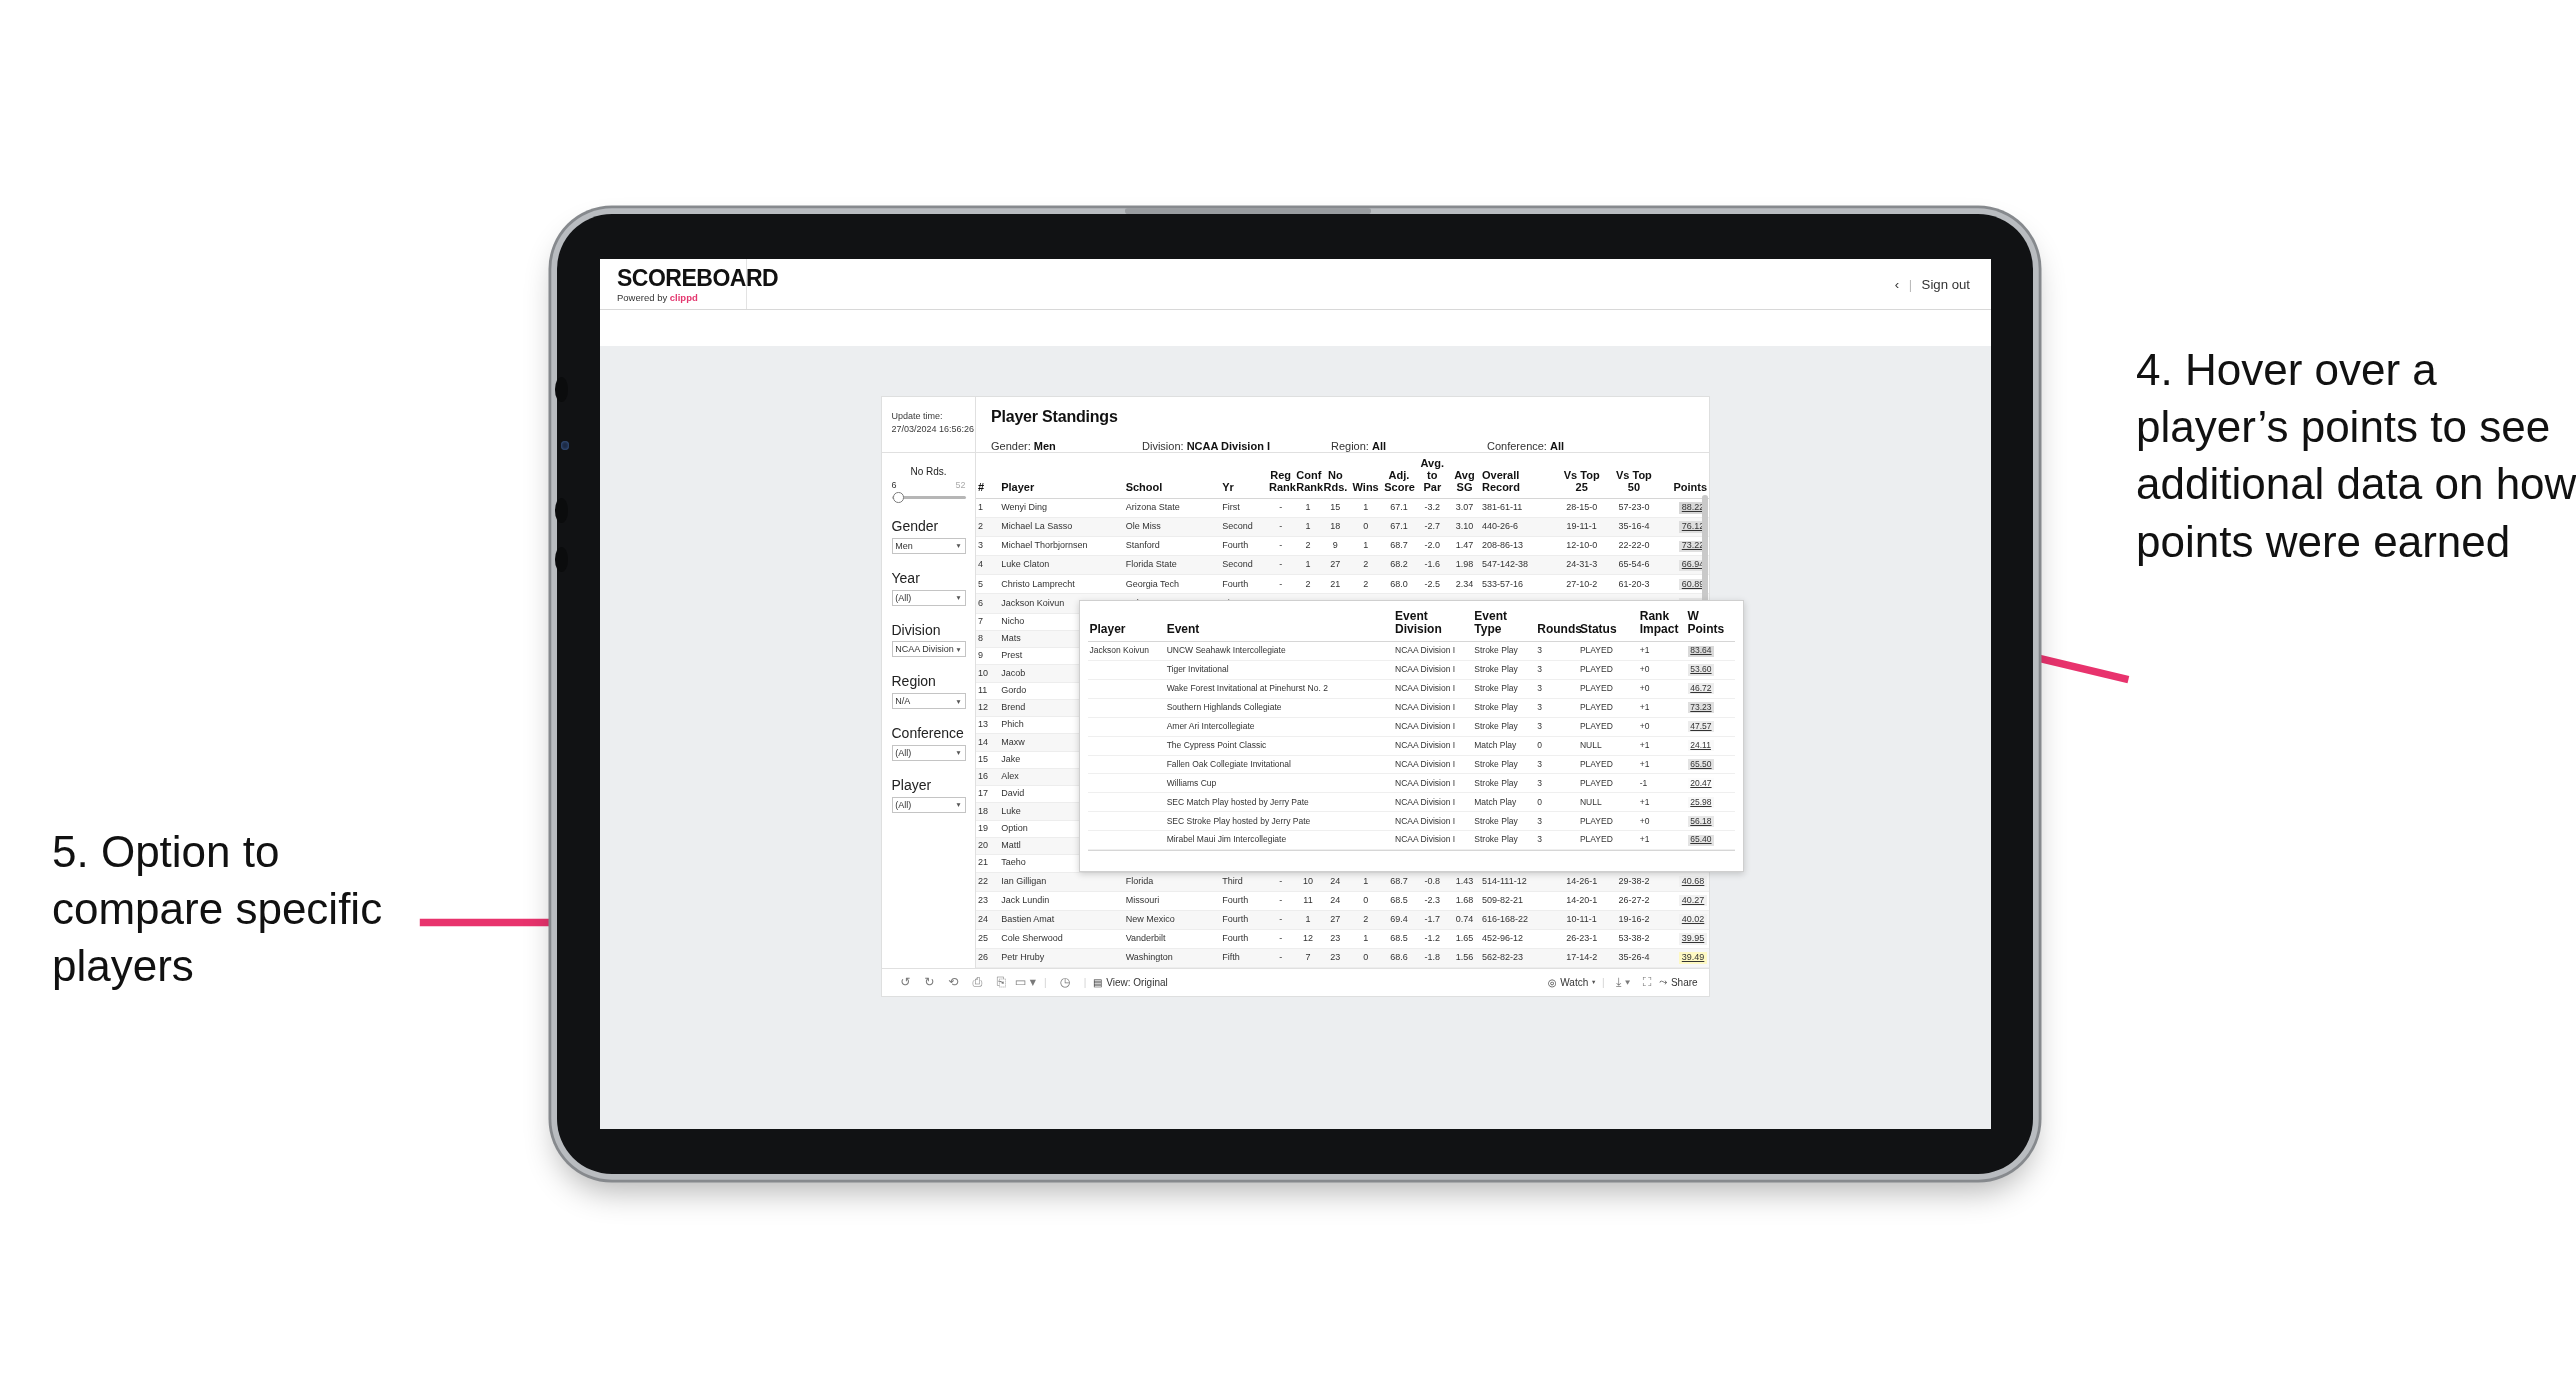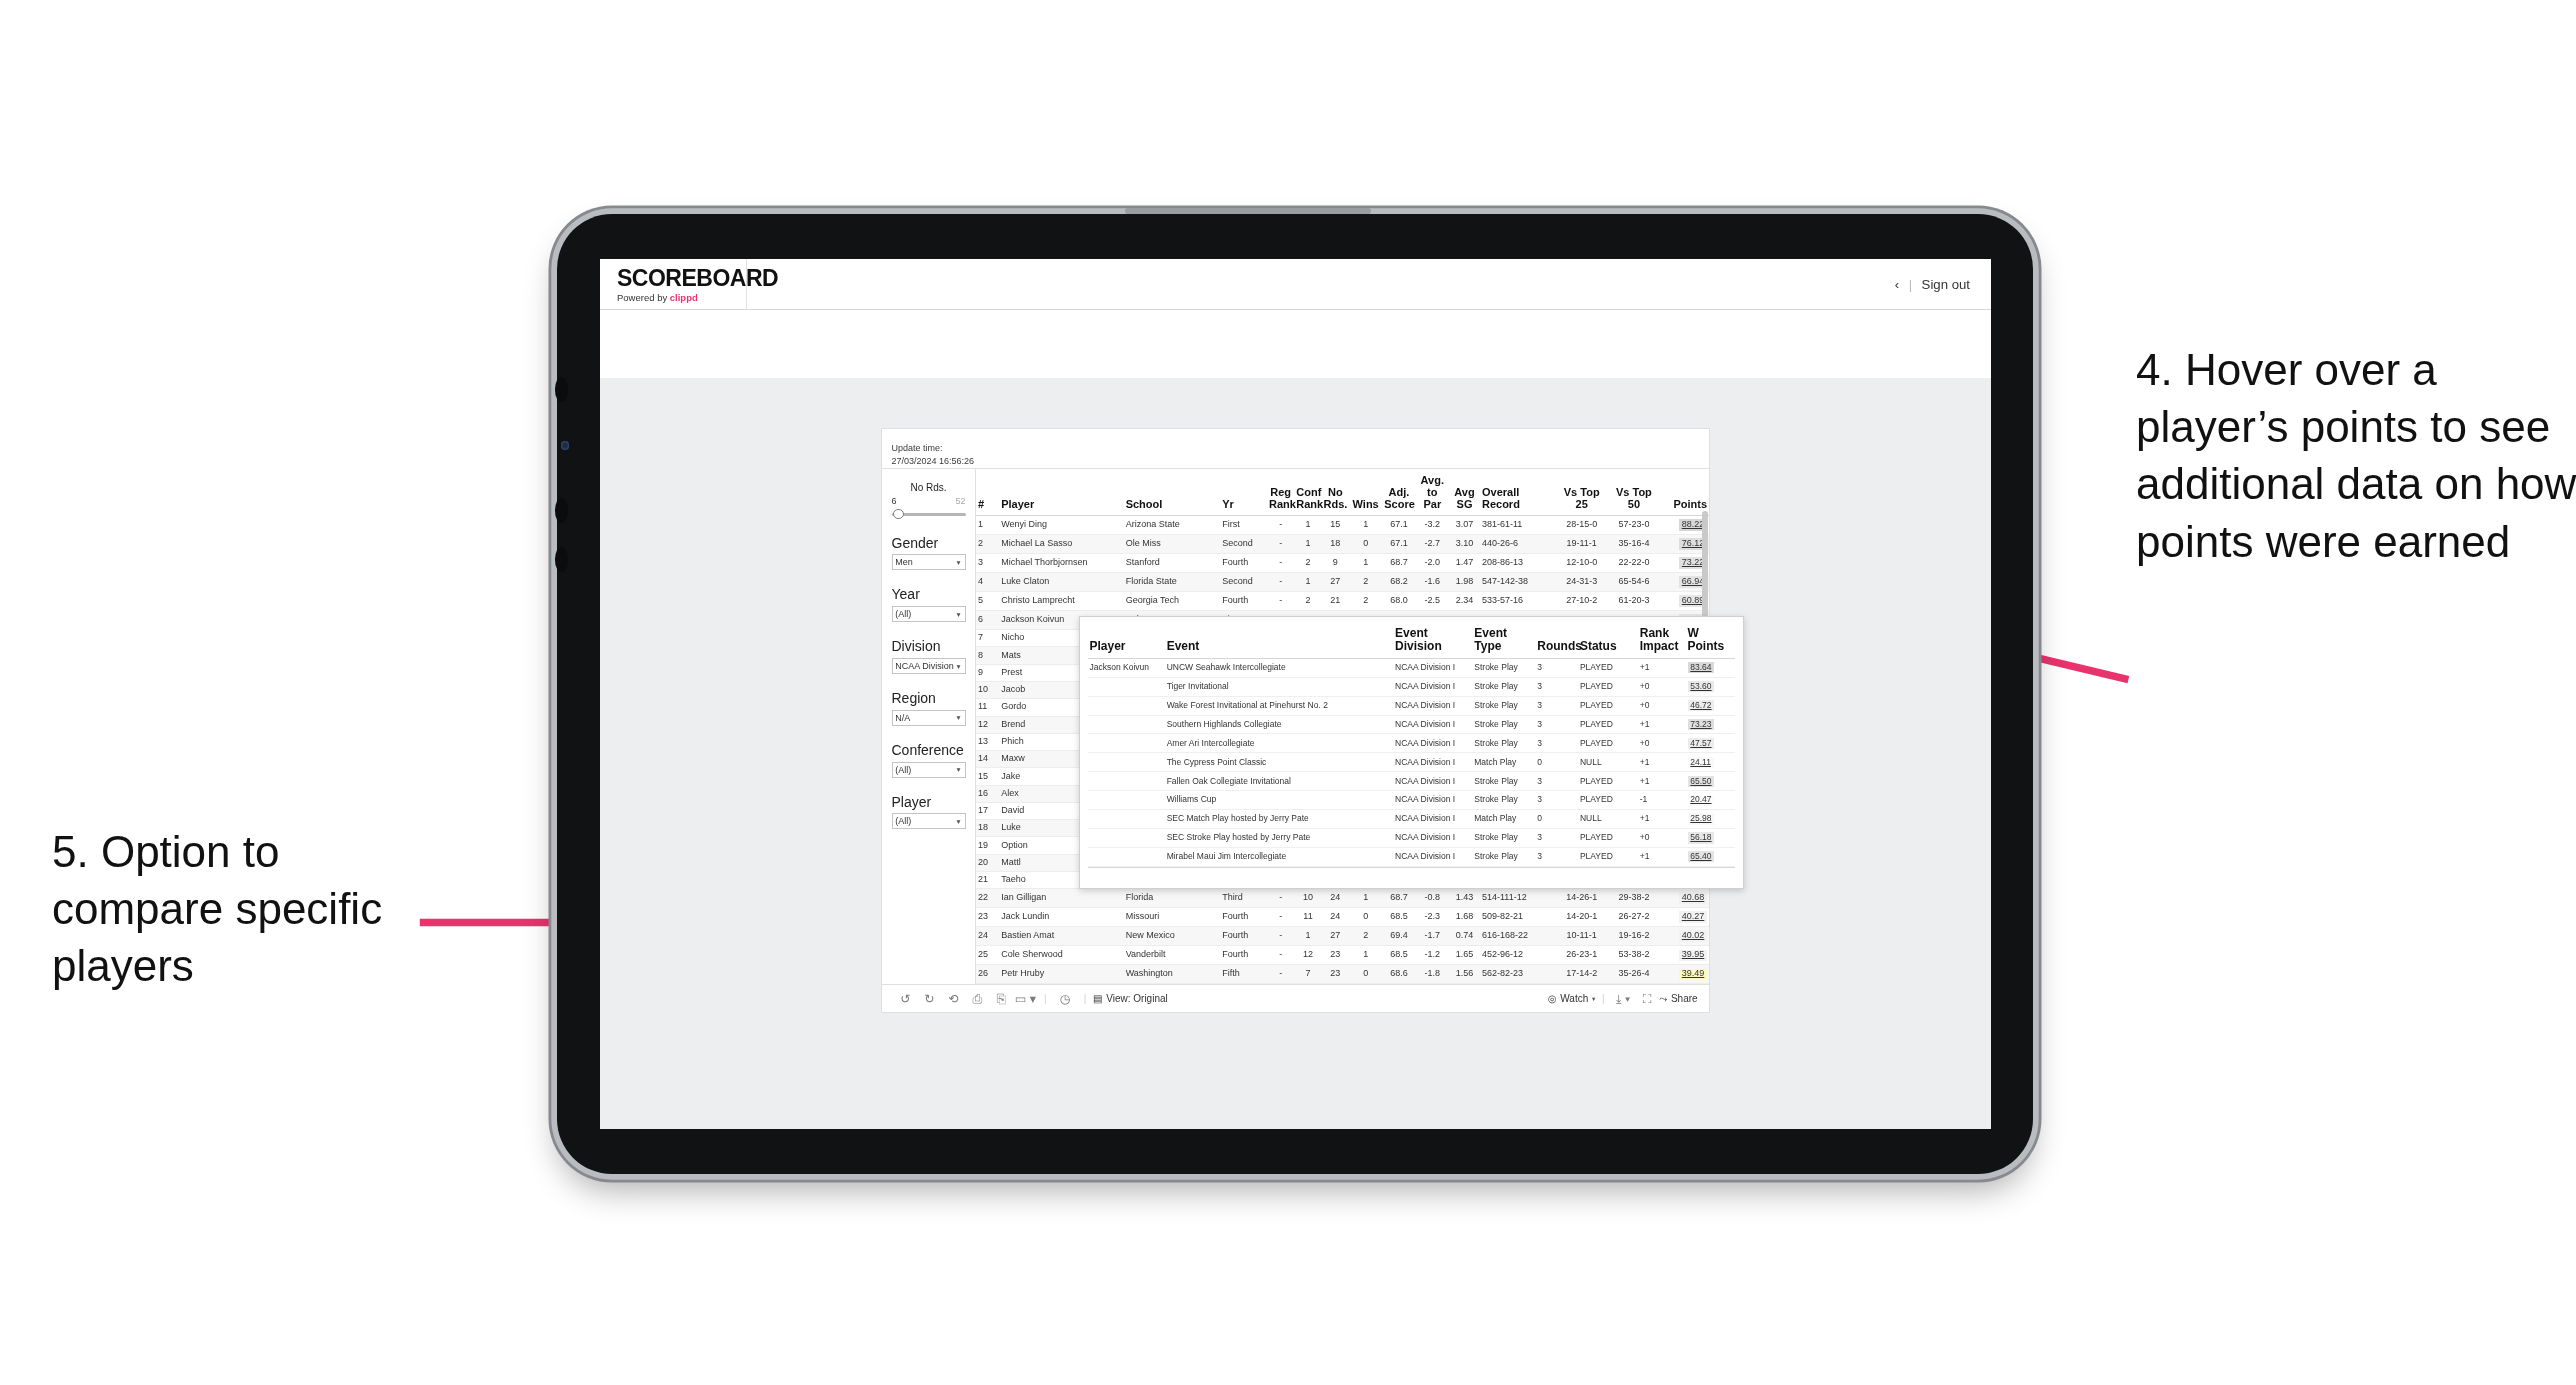--- a/index.html
+++ b/index.html
@@ -45,21 +45,21 @@
   .hdr-sep { color:#bbb; }
 
   
   #sub-nav { height:34px; background:#ffffff; display:flex; align-items:center;
              gap:32px; padding-left:19px; border-bottom:0.9px solid #d8d8d8;
              font-size:12.3px; color:#2a2a2a; letter-spacing:0.3px; }
   #sub-nav .sub-item.active { color:#e4376f; }
 
   
   #viz-canvas { position:absolute; top:87px; left:0; right:0; bottom:0;
-                background:#eceef0; padding-top:51px;margin-top:32px; }
+                background:#eceef0; padding-top:51px; }
   #viz { position:relative; margin:0 auto; width:827px; background:#ffffff;
          box-shadow:0 0 0 0.9px #dddddd; }
 
   .viz-top { display:flex; }
   .viz-updatecol { width:93px; padding:13.2px 0 0 9.5px; }
   .upd { font-size:9px; color:#3a3a3a; line-height:1.45; }
   .viz-titlecol { flex:1; border-left:0.9px solid #e0e0e0; padding:11.4px 0 0 15px; }
   .viz-title { font-size:16px; font-weight:700; color:#111; letter-spacing:-0.2px; }
   .viz-filters { display:flex; margin-top:13.2px; font-size:11px; color:#333; }
   .viz-filters > div { white-space:nowrap; }
@@ -175,20 +175,41 @@
     </div>
 
 
     <div id="viz-canvas">
       <div id="viz">
 
         <div class="viz-top">
           <div class="viz-updatecol">
             <div class="upd">Update time:</div>
             <div class="upd">27/03/2024 16:56:26</div>
+          </div>
+          <div class="viz-titlecol">
+            <div class="viz-title">Player Standings</div>
+            <div class="viz-filters">
+              <div class="vf-gender">
+                <span>Gender:</span>
+                <b>Men</b>
+              </div>
+              <div class="vf-div">
+                <span>Division:</span>
+                <b>NCAA Division I</b>
+              </div>
+              <div class="vf-region">
+                <span>Region:</span>
+                <b>All</b>
+              </div>
+              <div>
+                <span>Conference:</span>
+                <b>All</b>
+              </div>
+            </div>
           </div>
         </div>
 
         <div class="viz-body">
 
           <div class="rail">
             <div class="slider-block">
               <div class="slider-title">No Rds.</div>
               <div class="slider-nums">
                 <span>6</span>

